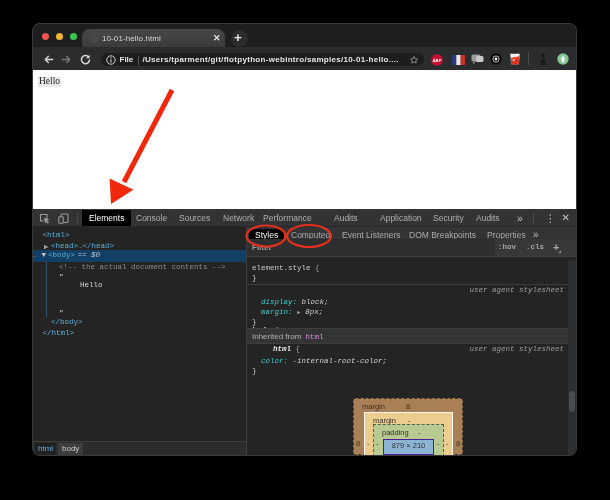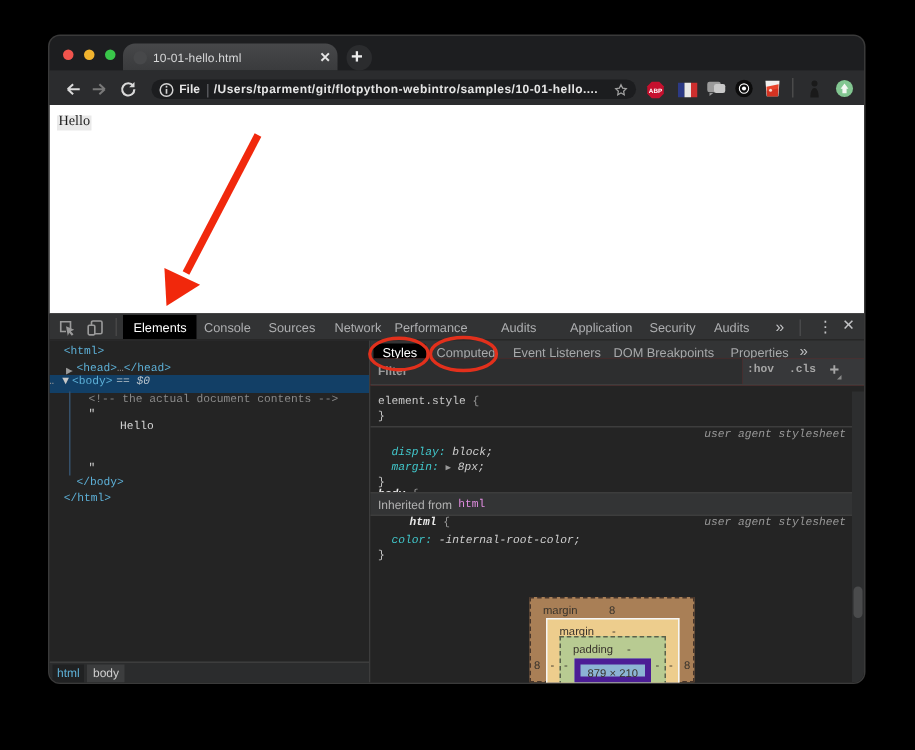--- a/index.html
+++ b/index.html
@@ -246,21 +246,21 @@
           <div class="bm" style="left:10px;top:13px;width:89px;height:44px;background:#edcd8d;border:1px solid #f5f5f5;">
             <div class="bm" style="left:8px;top:3px;">margin</div>
             <div class="bm" style="left:43px;top:3px;">-</div>
             <div class="bm" style="left:2px;top:26px;">-</div>
             <div class="bm" style="left:81px;top:26px;">-</div>
             <div class="bm" style="left:8px;top:11px;width:71px;height:33px;background:#b8cb92;border:1px dashed #59614a;">
               <div class="bm" style="left:8px;top:3px;">padding</div>
               <div class="bm" style="left:44px;top:3px;">-</div>
               <div class="bm" style="left:2px;top:14px;">-</div>
               <div class="bm" style="left:63px;top:14px;">-</div>
-              <div class="bm" style="left:9px;top:14px;width:51px;height:16px;background:#8cb4d4;border:4px solid #4c1d95;text-align:center;line-height:11px;">879 × 210</div>
+              <div class="bm" style="left:9px;top:14px;width:51px;height:16px;background:#8cb4d4;border:1px solid #4c1d95;text-align:center;line-height:11px;">879 × 210</div>
             </div>
           </div>
         </div>
 
         <div id="sbtrack">
             <div id="sbthumb"></div>
           </div>
       </div>
 
       <svg class="abs" style="left:200px;top:12px;pointer-events:none;" width="140" height="30" viewBox="0 0 140 30">

